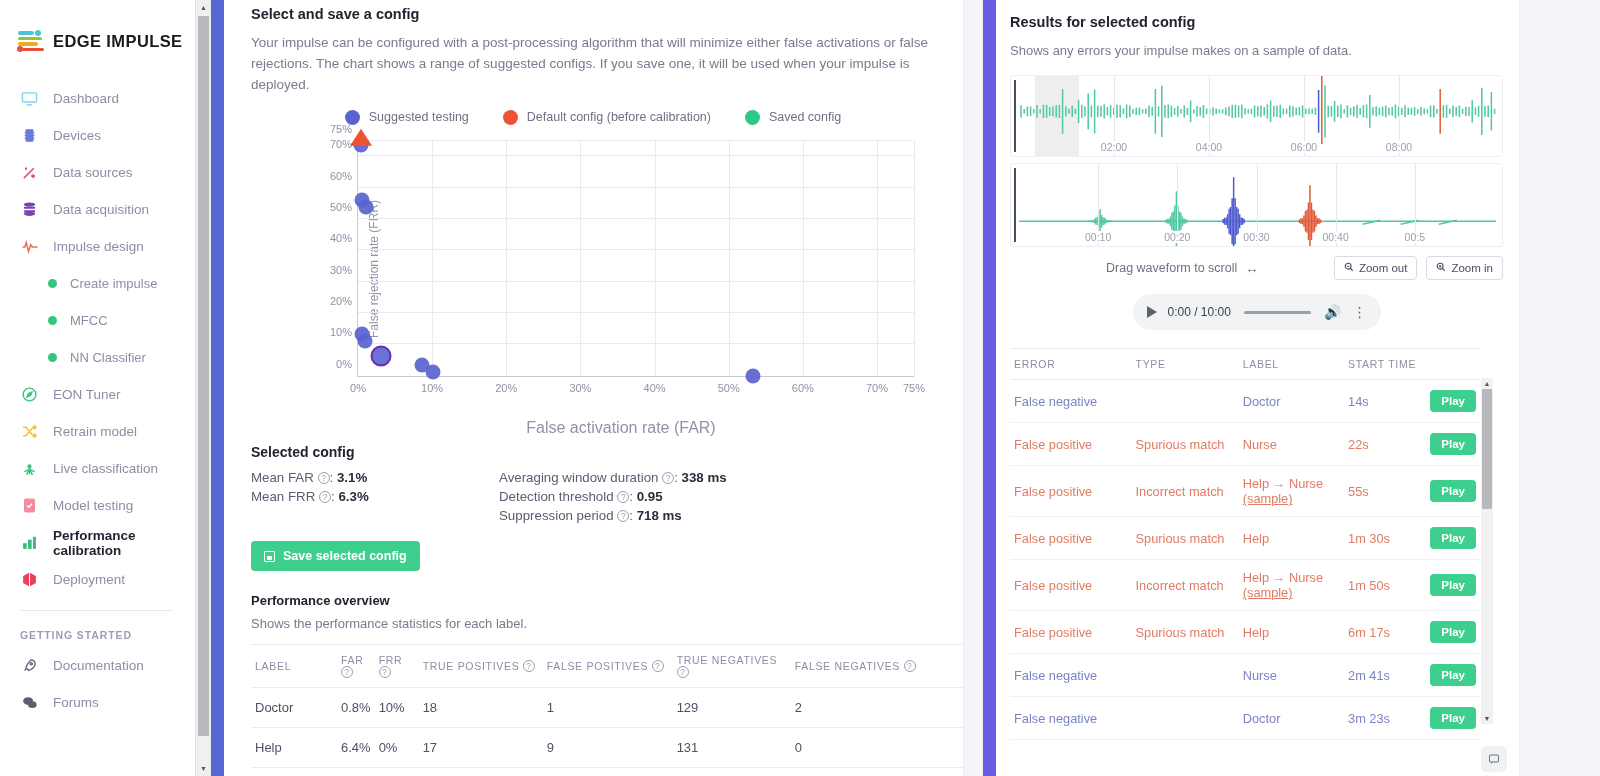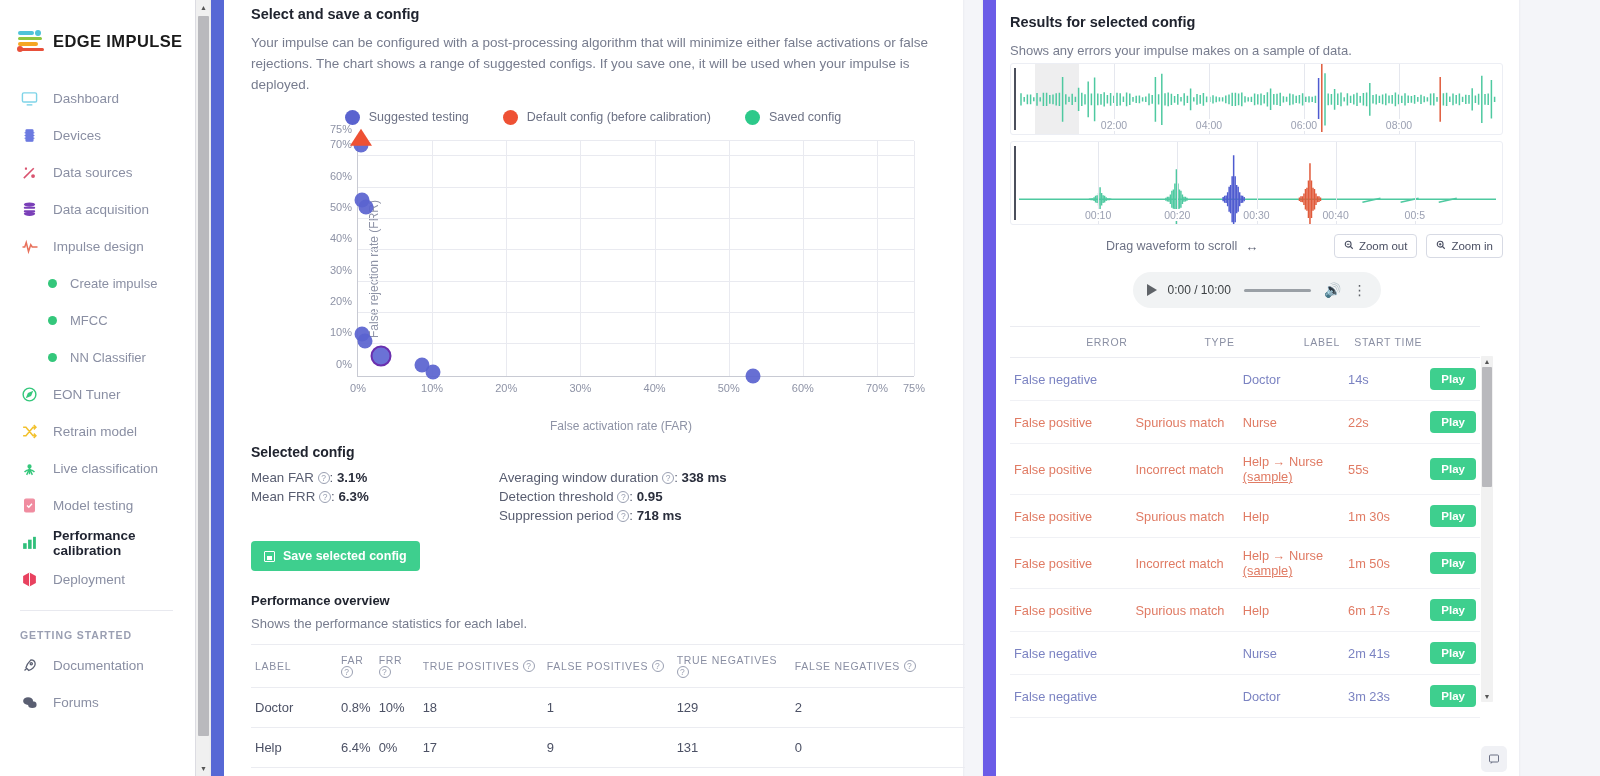--- a/index.html
+++ b/index.html
@@ -62,21 +62,21 @@
   .plot-area { position:absolute; left:50px; right:9px; top:8px; bottom:28px; border-left:1px solid #c8cad3; border-bottom:1px solid #c8cad3; }
   .gl-h { position:absolute; left:0; right:0; height:1px; background:#e9eaf0; }
   .gl-v { position:absolute; top:0; bottom:0; width:1px; background:#e9eaf0; }
   .ytick { position:absolute; right:calc(100% + 6px); transform:translateY(-50%); font-size:11px; color:#8e93a6; white-space:nowrap; }
   .xtick { position:absolute; top:calc(100% + 6px); transform:translateX(-50%); font-size:11px; color:#8e93a6; white-space:nowrap; }
   .pt { position:absolute; border-radius:50%; transform:translate(-50%,50%); }
   .pt.suggested { width:15px; height:15px; background:#5a63cf; opacity:.92; }
   .pt.selected { width:21px; height:21px; background:#6b72d6; border:2px solid #6a2fae; }
   .pt.default { width:0; height:0; background:none; border-left:11px solid transparent; border-right:11px solid transparent; border-bottom:17px solid #ee5134; border-radius:0; transform:translate(-50%,40%); }
   .y-axis-label { position:absolute; left:-2px; top:50%; transform:translateY(-50%) rotate(-90deg); transform-origin:center; font-size:12px; color:#8e93a6; white-space:nowrap; }
-  .x-axis-label { text-align:center; font-size:12px; color:#8e93a6; margin-top:14px; margin-left:56px; }
+  .x-axis-label { text-align:center; font-size:16px; color:#8e93a6; margin-top:14px; margin-left:56px; }
 
   .sub-title { font-size:14px; font-weight:bold; color:#20242f; margin:14px 0 9px 0; }
   .cfg { display:flex; }
   .cfg-col { font-size:13.3px; color:#585d70; line-height:1.42; }
   .cfg-col:first-child { width:248px; }
   .cfg-col b { color:#2a2e3c; font-weight:bold; }
   .q { display:inline-block; width:12px; height:12px; border:1px solid #9aa0b2; border-radius:50%; font-size:8.5px; line-height:11px; text-align:center; color:#9aa0b2; vertical-align:1px; }
   .btn-save { display:inline-flex; align-items:center; gap:8px; background:#3ecf8e; color:#fff; font-size:12.5px; font-weight:bold; border:none; border-radius:4px; padding:8px 13px; margin:16px 0 0 0; cursor:pointer; }
   .save-ico { width:11px; height:11px; border:1.6px solid #fff; border-radius:1px; position:relative; }
   .save-ico:after { content:""; position:absolute; left:1.6px; top:4px; width:5px; height:4px; background:#fff; }
@@ -87,21 +87,21 @@
   .perf-table th { font-size:10.5px; letter-spacing:.7px; color:#8a8fa3; text-align:left; font-weight:normal; padding:9px 4px; border-top:1px solid #ebecf1; border-bottom:1px solid #ebecf1; }
   .perf-table td { font-size:13px; color:#4c5165; padding:12px 4px; border-bottom:1px solid #ebecf1; }
   .perf-table .c-label { width:86px; } .perf-table .c-far{width:36px;} .perf-table .c-frr{width:44px;}
   .perf-table .c-tp{width:124px;} .perf-table .c-fp{width:130px;} .perf-table .c-tn{width:118px;}
 
   
   .right-card { position:absolute; left:788px; top:-8px; width:536px; height:790px; box-shadow:0 1px 3px rgba(20,25,60,.07); overflow:hidden; }
   .right-card .accent { background:#6b5ce7; }
   .right-inner { padding:22px 16px 0 27px; }
 
-  .wave-box { border:1px solid #eceef4; border-radius:3px; height:72px; margin-top:2px; position:relative; overflow:hidden; background:#fff; }
+  .wave-box { border:1px solid #eceef4; border-radius:3px; height:82px; margin-top:14px; position:relative; overflow:hidden; background:#fff; }
   .wave-box.big { height:84px; margin-top:6px; }
   .wave-sel { position:absolute; left:24px; top:0; width:44px; height:100%; background:rgba(120,120,130,.13); }
   .wave-cursor { position:absolute; left:3px; top:4px; bottom:4px; width:2px; background:#4b4f5c; }
   .wave-tick { position:absolute; top:0; bottom:0; width:1px; background:#e5e7ee; }
   .wave-time { position:absolute; bottom:3px; transform:translateX(-50%); font-size:10.5px; color:#9ba0b2; background:#fff; padding:0 3px; }
   .wave-svg { position:absolute; inset:0; }
 
   .drag-row { display:flex; align-items:center; margin-top:9px; }
   .drag-label { font-size:12.5px; color:#6d7285; margin-left:96px; }
   .drag-arrows { margin-left:8px; color:#5a5f72; font-size:13px; }
@@ -110,21 +110,21 @@
 
   .player { margin:14px auto 0 auto; width:248px; height:36px; background:#f1f3f4; border-radius:18px; display:flex; align-items:center; padding:0 14px; gap:11px; }
   .p-play { width:0; height:0; border-left:10px solid #5f6368; border-top:6px solid transparent; border-bottom:6px solid transparent; cursor:pointer; }
   .p-time { font-size:12px; color:#3c4043; white-space:nowrap; }
   .p-bar { flex:1; height:3px; background:#9aa0a6; border-radius:2px; margin:0 2px; }
   .p-vol { color:#5f6368; font-size:14px; cursor:pointer; }
   .p-menu { color:#5f6368; font-size:14px; letter-spacing:0; cursor:pointer; line-height:6px; }
 
   .err-wrap { position:relative; margin-top:18px; }
   .err-table { width:470px; border-collapse:collapse; }
-  .err-table th { font-size:10.5px; letter-spacing:.7px; color:#8a8fa3; text-align:right; font-weight:normal; padding:9px 4px; border-top:1px solid #ebecf1; border-bottom:1px solid #ebecf1; }
+  .err-table th { font-size:10.5px; letter-spacing:.7px; color:#8a8fa3; text-align:left; font-weight:normal; padding:9px 4px; border-top:1px solid #ebecf1; border-bottom:1px solid #ebecf1; }
   .err-table td { font-size:12.8px; padding:10px 4px; border-bottom:1px solid #f0f1f5; vertical-align:middle; }
   .err-table .c-err{width:128px;} .err-table .c-type{width:112px;} .err-table .c-lab{width:110px;} .err-table .c-time{width:86px;}
   .fn { color:#7b83c2; } .fp { color:#e07b64; }
   .play-btn { background:#3ecf8e; color:#fff; font-size:11.5px; font-weight:bold; border:none; border-radius:4px; padding:5px 11px; cursor:pointer; }
   .samp { text-decoration:underline; }
   .inner-scroll { position:absolute; right:10px; top:30px; width:12px; height:346px; background:#f1f1f1; border-radius:1px; }
   .inner-scroll .ithumb { position:absolute; left:1px; top:11px; width:10px; height:120px; background:#b9b9bd; border-radius:1px; }
   .inner-scroll .iarrow { position:absolute; left:0; width:12px; height:11px; text-align:center; font-size:7px; color:#555; line-height:11px; }
   .inner-scroll .iarrow.up{top:0;} .inner-scroll .iarrow.down{bottom:0;}
 

